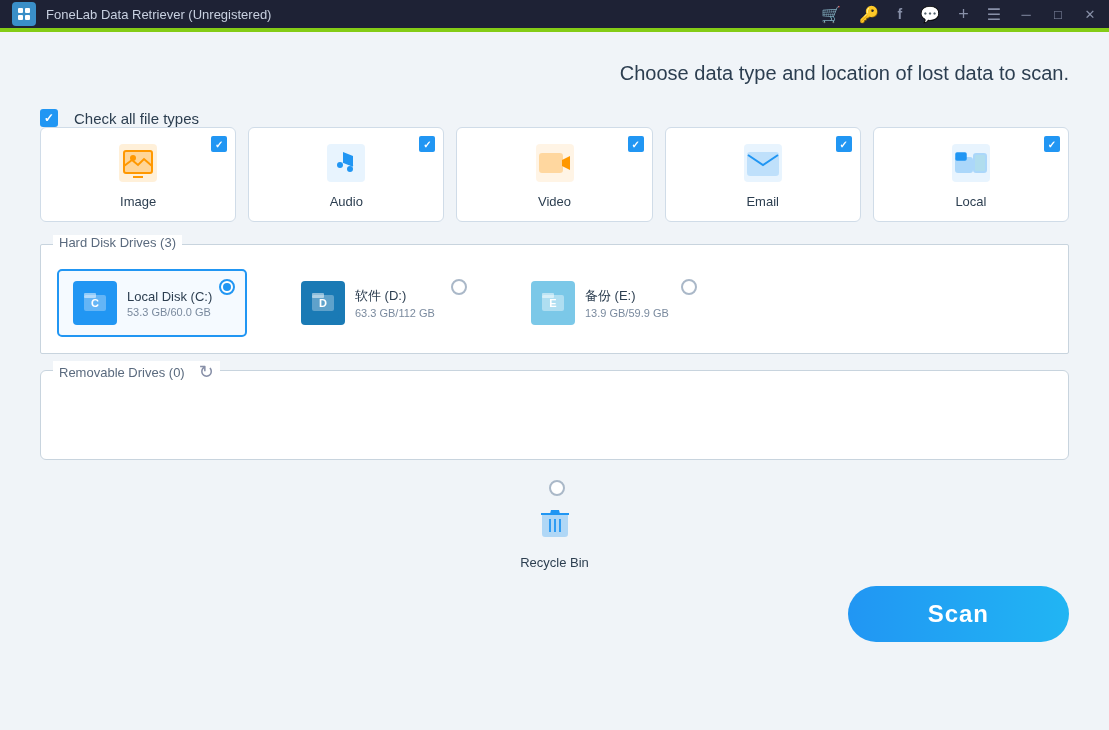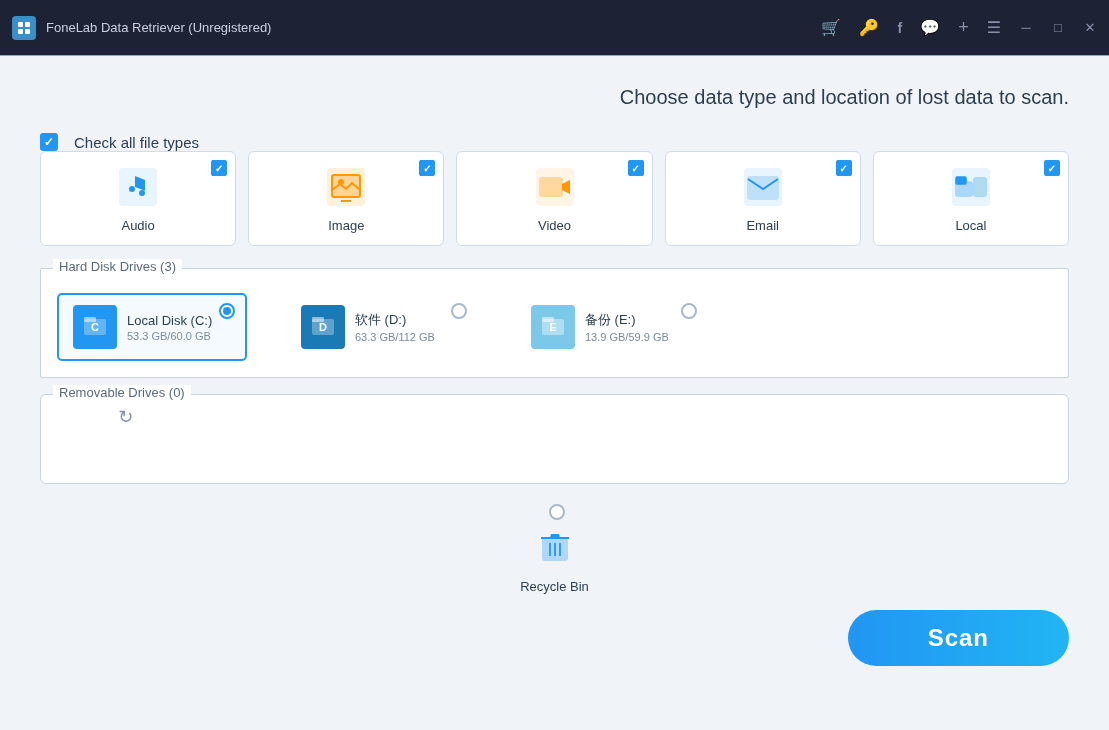--- a/index.html
+++ b/index.html
@@ -11,27 +11,27 @@
       overflow: hidden;
     }
     .window {
       width: 1109px;
       height: 730px;
       background: #1e2235;
       display: flex;
       flex-direction: column;
     }
     .title-bar {
-      height: 56px;
+      height: 32px;
       background: #1e2235;
       display: flex;
       align-items: center;
       padding: 0 12px;
       flex-shrink: 0;
-      border-bottom: 1px solid #84cc16;
+      border-bottom: 4px solid #84cc16;
     }
     .title-bar-icon {
       width: 24px;
       height: 24px;
       background: #3a8fc8;
       border-radius: 4px;
       display: flex;
       align-items: center;
       justify-content: center;
       color: white;
@@ -348,49 +348,49 @@
 
   <div class="content">
     <div class="page-title">Choose data type and location of lost data to scan.</div>
 
     <div class="check-all-row">
       <div class="checkbox-blue"></div>
       <span class="check-all-label">Check all file types</span>
     </div>
 
     <div class="file-types-grid">
-
-      <div class="file-type-card">
-        <div class="check-corner"></div>
-        <div class="file-type-icon icon-audio">
-          <svg width="38" height="38" viewBox="0 0 38 38" fill="none">
-            <rect width="38" height="38" rx="4" fill="#2196F3" opacity="0.1"></rect>
-            <path d="M16 8 L26 12 L26 22 L16 18 Z" fill="#2196F3"></path>
-            <rect x="10" y="18" width="6" height="6" rx="3" fill="#2196F3"></rect>
-            <rect x="20" y="22" width="6" height="6" rx="3" fill="#2196F3"></rect>
-            <path d="M16 18 L26 22" stroke="#2196F3" stroke-width="1.5"></path>
-          </svg>
-        </div>
-        <span class="file-type-label">Audio</span>
-      </div>
 
       <div class="file-type-card">
         <div class="check-corner"></div>
         <div class="file-type-icon icon-image">
           <svg width="38" height="38" viewBox="0 0 38 38" fill="none">
             <rect width="38" height="38" rx="4" fill="#FF9800" opacity="0.15"></rect>
             <rect x="5" y="7" width="28" height="22" rx="2" fill="#FF9800" opacity="0.3"></rect>
             <rect x="5" y="7" width="28" height="22" rx="2" stroke="#FF9800" stroke-width="2"></rect>
             <circle cx="14" cy="14" r="3" fill="#FF9800"></circle>
             <path d="M5 22 L13 16 L19 21 L25 15 L33 22" stroke="#FF9800" stroke-width="2" fill="none"></path>
             <path d="M10 29 H28" stroke="#FF9800" stroke-width="2"></path>
             <path d="M14 33 H24" stroke="#FF9800" stroke-width="2"></path>
           </svg>
         </div>
         <span class="file-type-label">Image</span>
+      </div>
+
+      <div class="file-type-card">
+        <div class="check-corner"></div>
+        <div class="file-type-icon icon-audio">
+          <svg width="38" height="38" viewBox="0 0 38 38" fill="none">
+            <rect width="38" height="38" rx="4" fill="#2196F3" opacity="0.1"></rect>
+            <path d="M16 8 L26 12 L26 22 L16 18 Z" fill="#2196F3"></path>
+            <rect x="10" y="18" width="6" height="6" rx="3" fill="#2196F3"></rect>
+            <rect x="20" y="22" width="6" height="6" rx="3" fill="#2196F3"></rect>
+            <path d="M16 18 L26 22" stroke="#2196F3" stroke-width="1.5"></path>
+          </svg>
+        </div>
+        <span class="file-type-label">Audio</span>
       </div>
 
       <div class="file-type-card">
         <div class="check-corner"></div>
         <div class="file-type-icon icon-video">
           <svg width="38" height="38" viewBox="0 0 38 38" fill="none">
             <rect width="38" height="38" rx="4" fill="#FF9800" opacity="0.1"></rect>
             <rect x="4" y="10" width="22" height="18" rx="2" fill="#FF9800" opacity="0.3" stroke="#FF9800" stroke-width="2"></rect>
             <path d="M26 16 L34 12 L34 26 L26 22 Z" fill="#FF9800"></path>
           </svg>
@@ -475,21 +475,21 @@
             <div class="drive-info">
               <span class="drive-name">备份 (E:)</span>
               <span class="drive-space">13.9 GB/59.9 GB</span>
             </div>
           </div>
         </div>
       </div>
     </div>
 
     <div class="removable-section">
-      <div class="section-header-row" style="position:absolute;top:-10px;left:12px;background:white;padding:0 6px;display:flex;align-items:center;gap:6px;flex-direction:column;">
+      <div class="section-header-row" style="position:absolute;top:-10px;left:12px;background:white;padding:0 6px;display:flex;align-items:center;gap:6px;">
         <span class="removable-title" style="position:static;top:auto;left:auto;background:transparent;padding:0;">Removable Drives (0)</span>
         <span class="refresh-icon">↻</span>
       </div>
     </div>
 
     <div class="recycle-section">
       <div class="recycle-radio"></div>
       <div class="recycle-icon">
         <svg width="30" height="32" viewBox="0 0 30 32" fill="none">
           <rect x="3" y="8" width="24" height="22" rx="2" fill="#2196F3" opacity="0.3" stroke="#2196F3" stroke-width="2"></rect>

